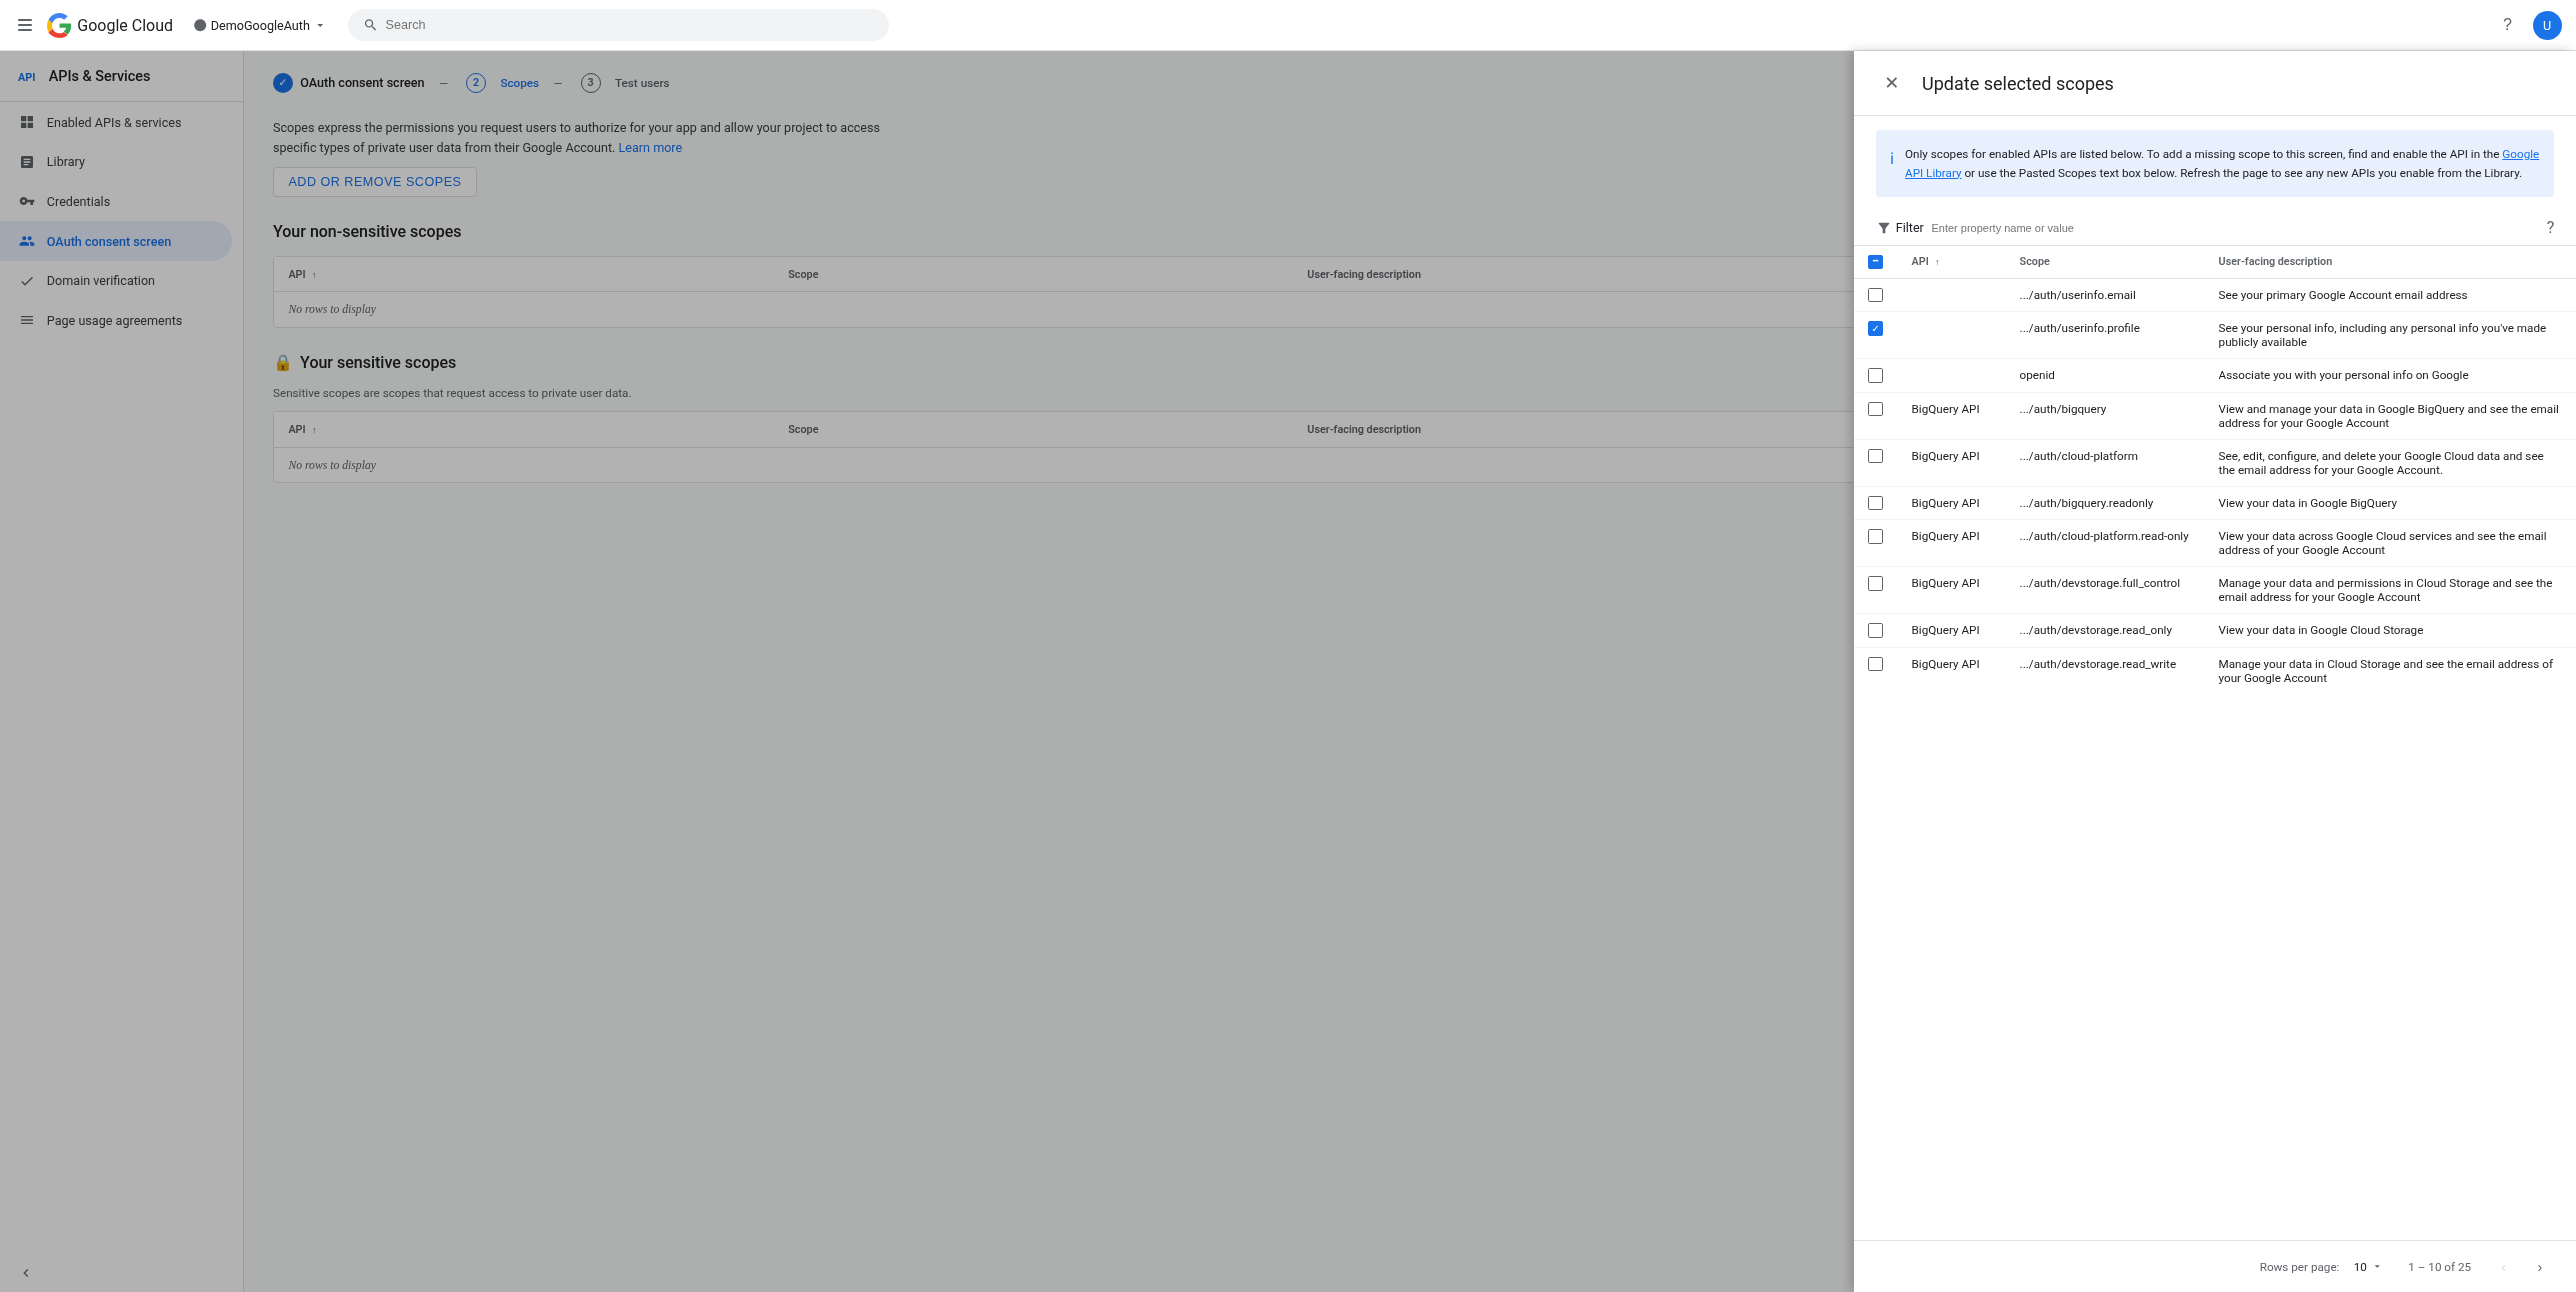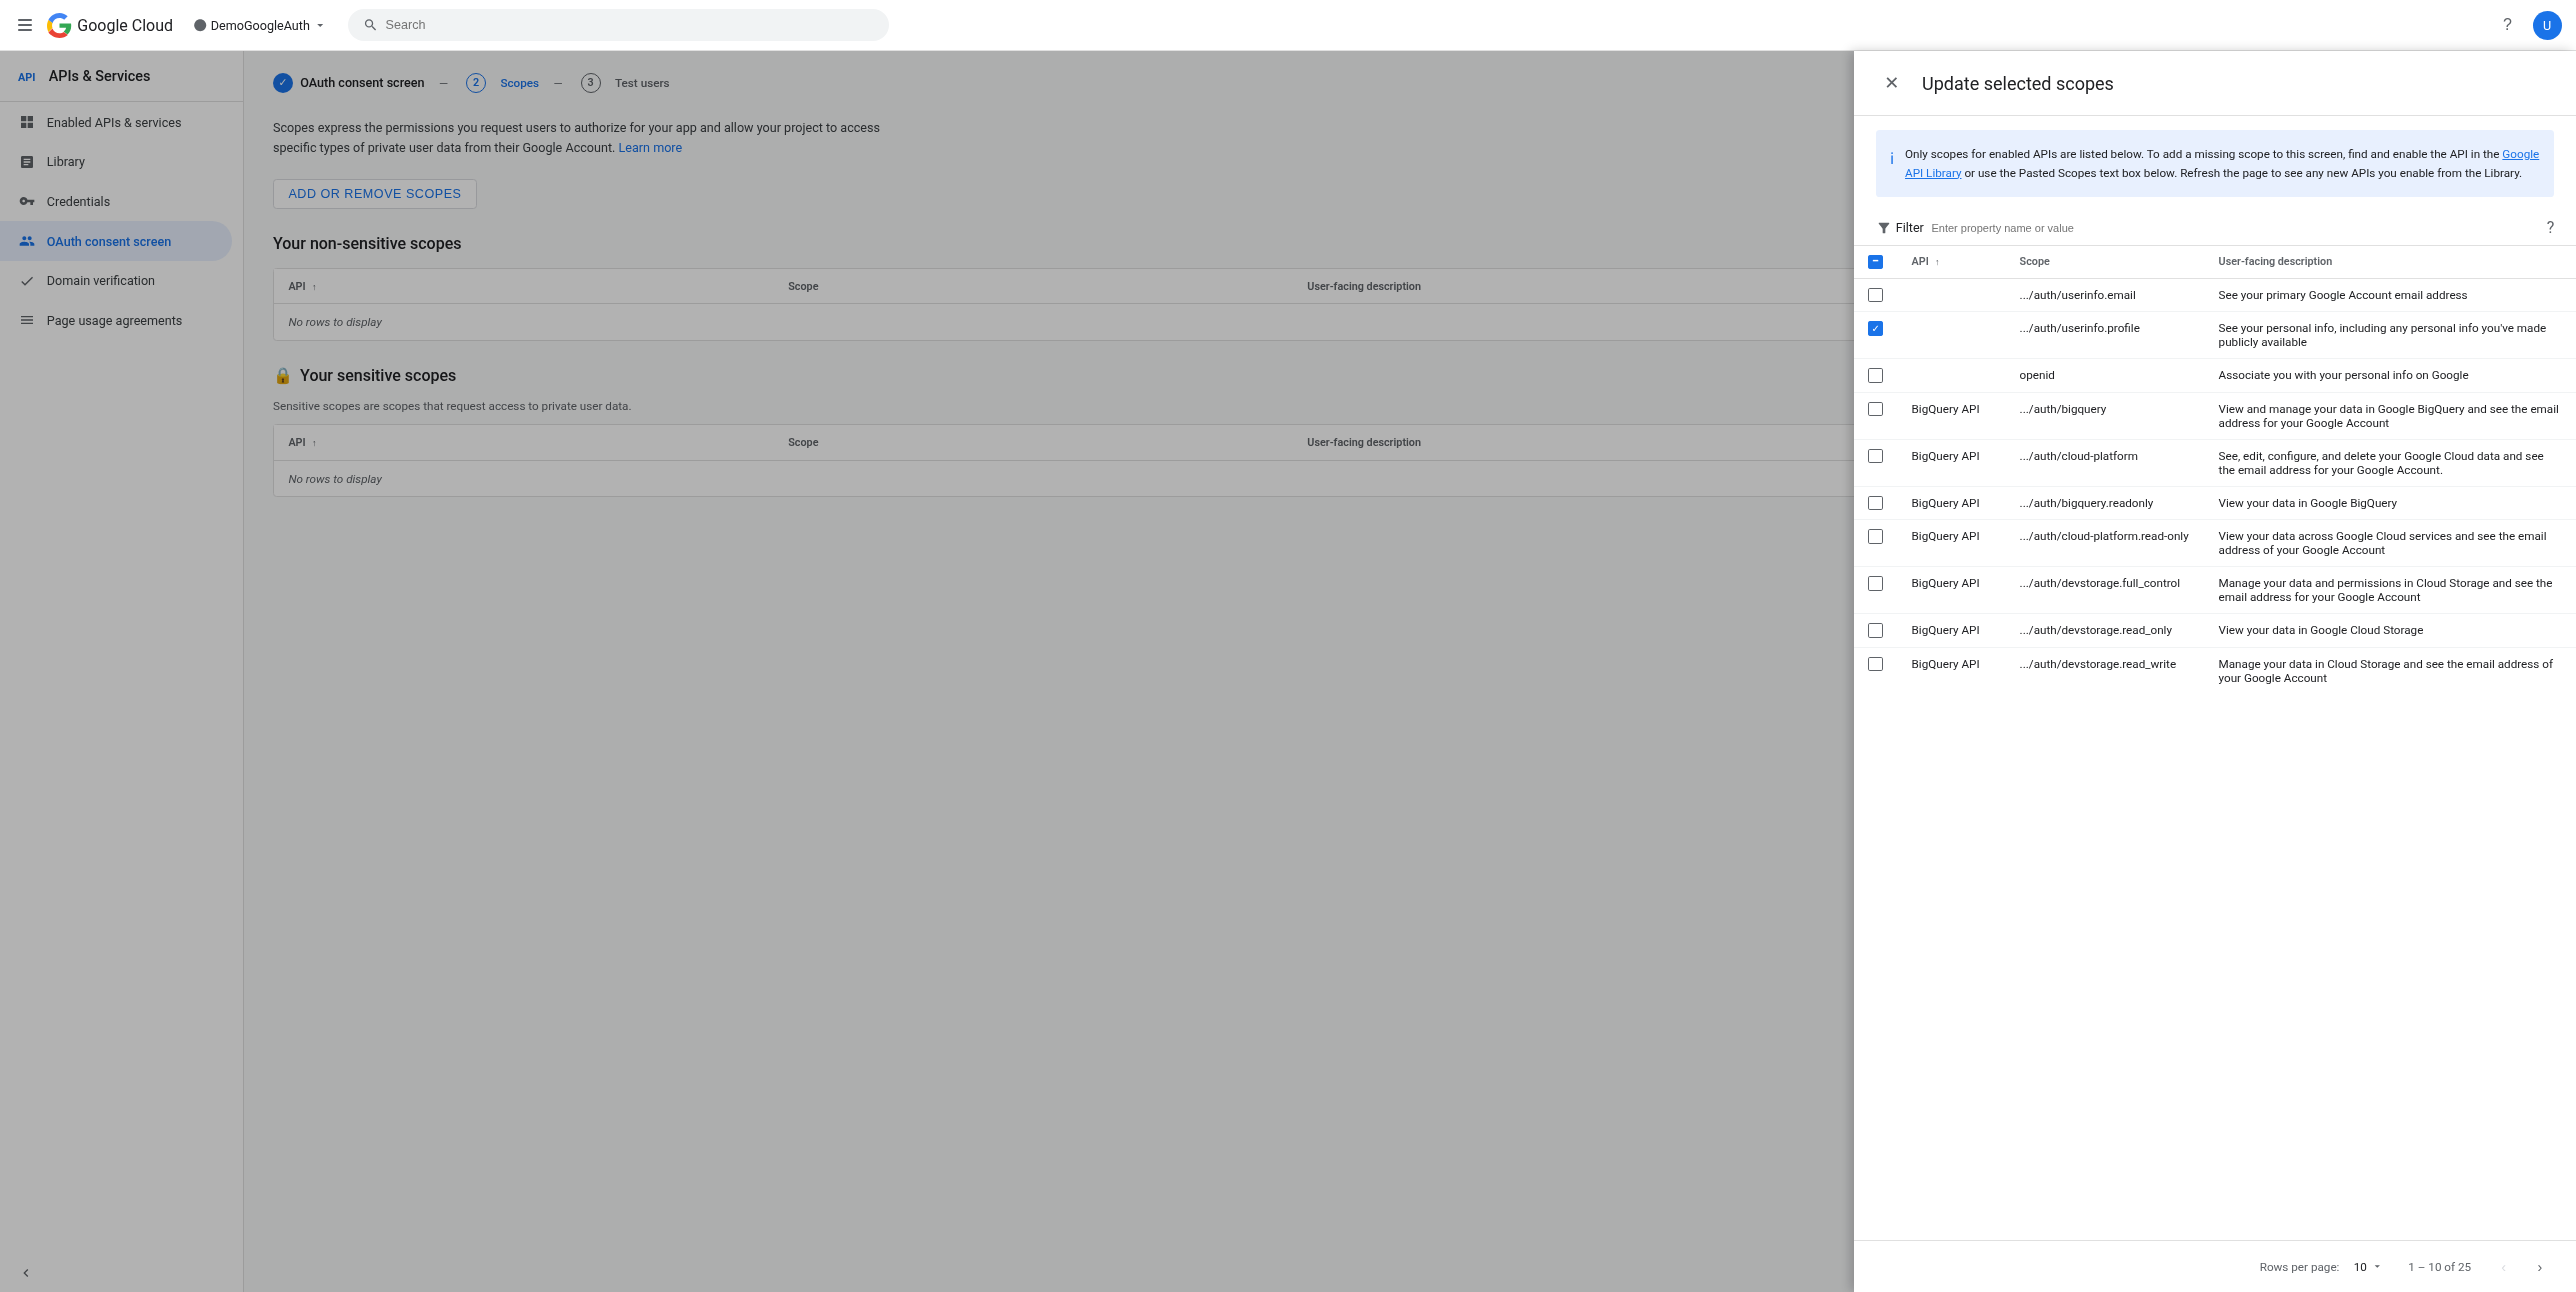--- a/index.html
+++ b/index.html
@@ -42,38 +42,38 @@
 
     
     .stepper { display: flex; align-items: center; gap: 10.8px; margin-bottom: 25px; }
     .step { display: flex; align-items: center; gap: 7.2px; font-size: 12.6px; }
     .step-check { width: 20px; height: 20px; border-radius: 50%; background: #1a73e8; display: flex; align-items: center; justify-content: center; color: #fff; font-size: 10.8px; }
     .step-label { color: #202124; font-weight: 500; }
     .step-label.active { color: #1a73e8; }
     .step-separator { color: #5f6368; margin: 0 3.6px; }
 
     
-    .scopes-description { font-size: 12.6px; color: #3c4043; margin-bottom: 21px; max-width: 632px; line-height: 1.6; }
+    .scopes-description { font-size: 12.6px; color: #3c4043; margin-bottom: 9px; max-width: 632px; line-height: 1.6; }
     .scopes-description a { color: #1a73e8; text-decoration: none; }
 
     
     .btn-outlined { padding: 7.2px 14.4px; border: 0.9px solid #dadce0; border-radius: 3.6px; background: #fff; color: #1a73e8; font-size: 12.6px; font-weight: 500; cursor: pointer; text-transform: uppercase; letter-spacing: 0.5px; }
 
     
     .section { margin-top: 25px; }
     .section-title { font-size: 16px; font-weight: 500; color: #202124; margin-bottom: 14.4px; display: flex; align-items: center; gap: 7.2px; }
     .lock-icon { color: #5f6368; }
 
     
     .table-container { border: 0.9px solid #e0e0e0; border-radius: 3.6px; background: #fff; }
     table { width: 100%; border-collapse: collapse; }
     th { text-align: left; padding: 10.8px 14.4px; font-size: 10.8px; font-weight: 600; color: #5f6368; border-bottom: 0.9px solid #e0e0e0; background: #fff; cursor: pointer; }
     td { padding: 10.8px 14.4px; font-size: 11.7px; color: #202124; border-bottom: 0.9px solid #f1f3f4; margin-top: 34px; }
     tr:last-child td { border-bottom: none; }
-    .no-rows { color: #5f6368; font-style: italic; }
+    .no-rows { color: #5f6368; font-style: italic; font-family: Liberation Serif, serif; }
     .sort-icon { font-size: 9px; color: #5f6368; margin-left: 3.6px; }
 
     
     .sensitive-desc { font-size: 11.7px; color: #5f6368; margin-bottom: 10.8px; max-width: 632px; }
 
     
     .overlay-backdrop { position: fixed; top: 51px; left: 0; right: 0; bottom: 0; background: rgba(0,0,0,0.3); z-index: 200; }
     .overlay-panel {
       position: fixed; top: 51px; right: 0; width: 722px; bottom: 0;
       background: #fff; z-index: 300; display: flex; flex-direction: column;

